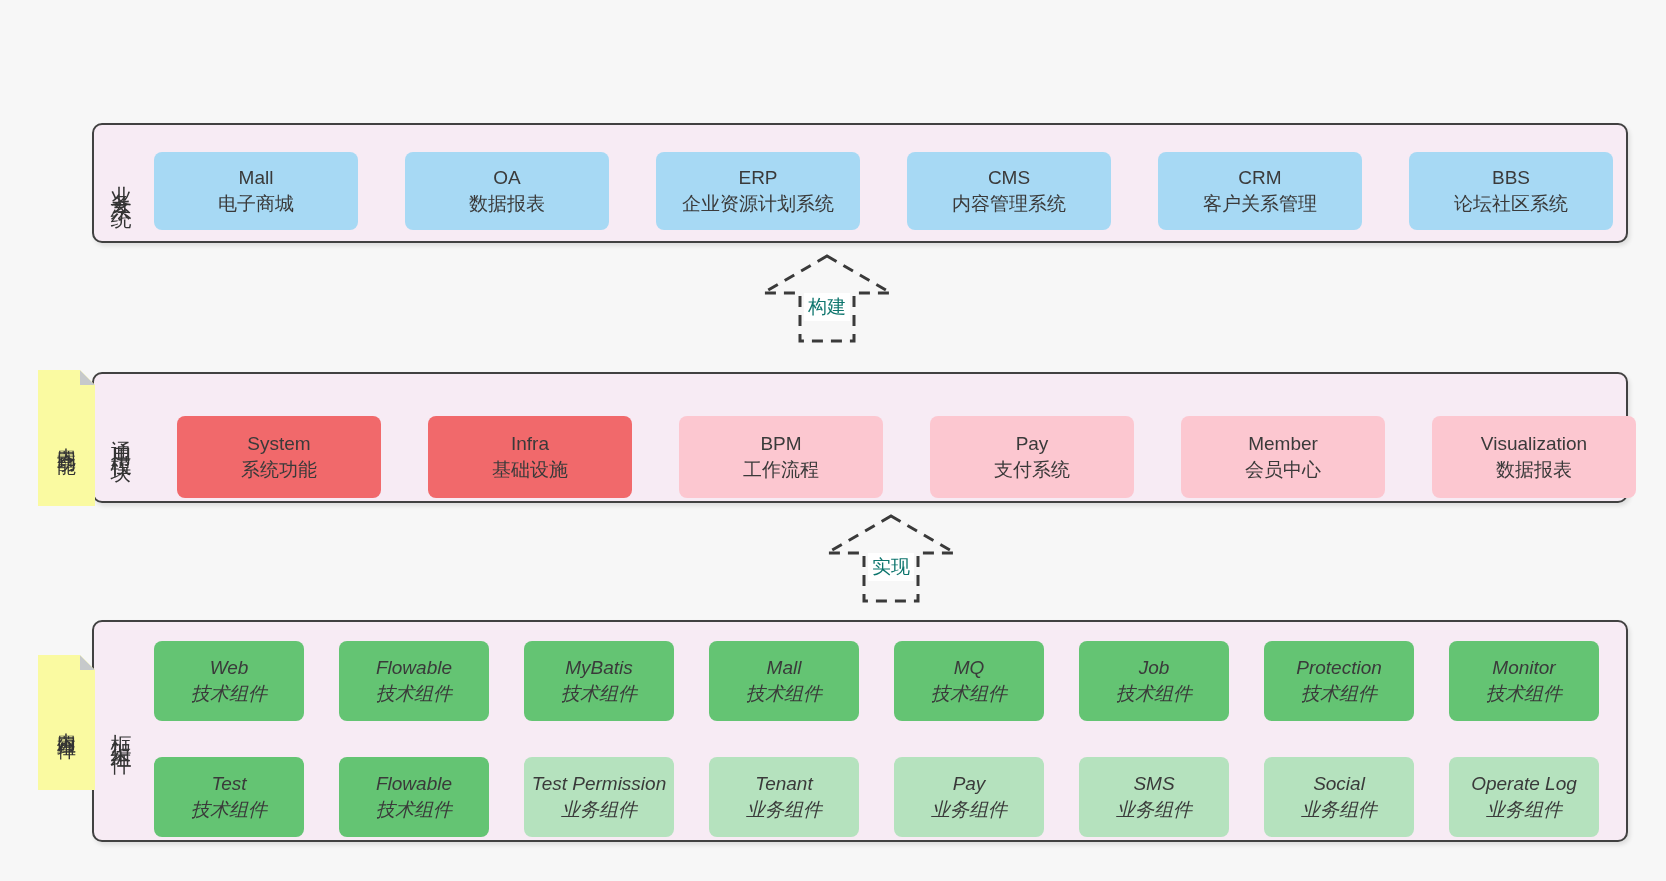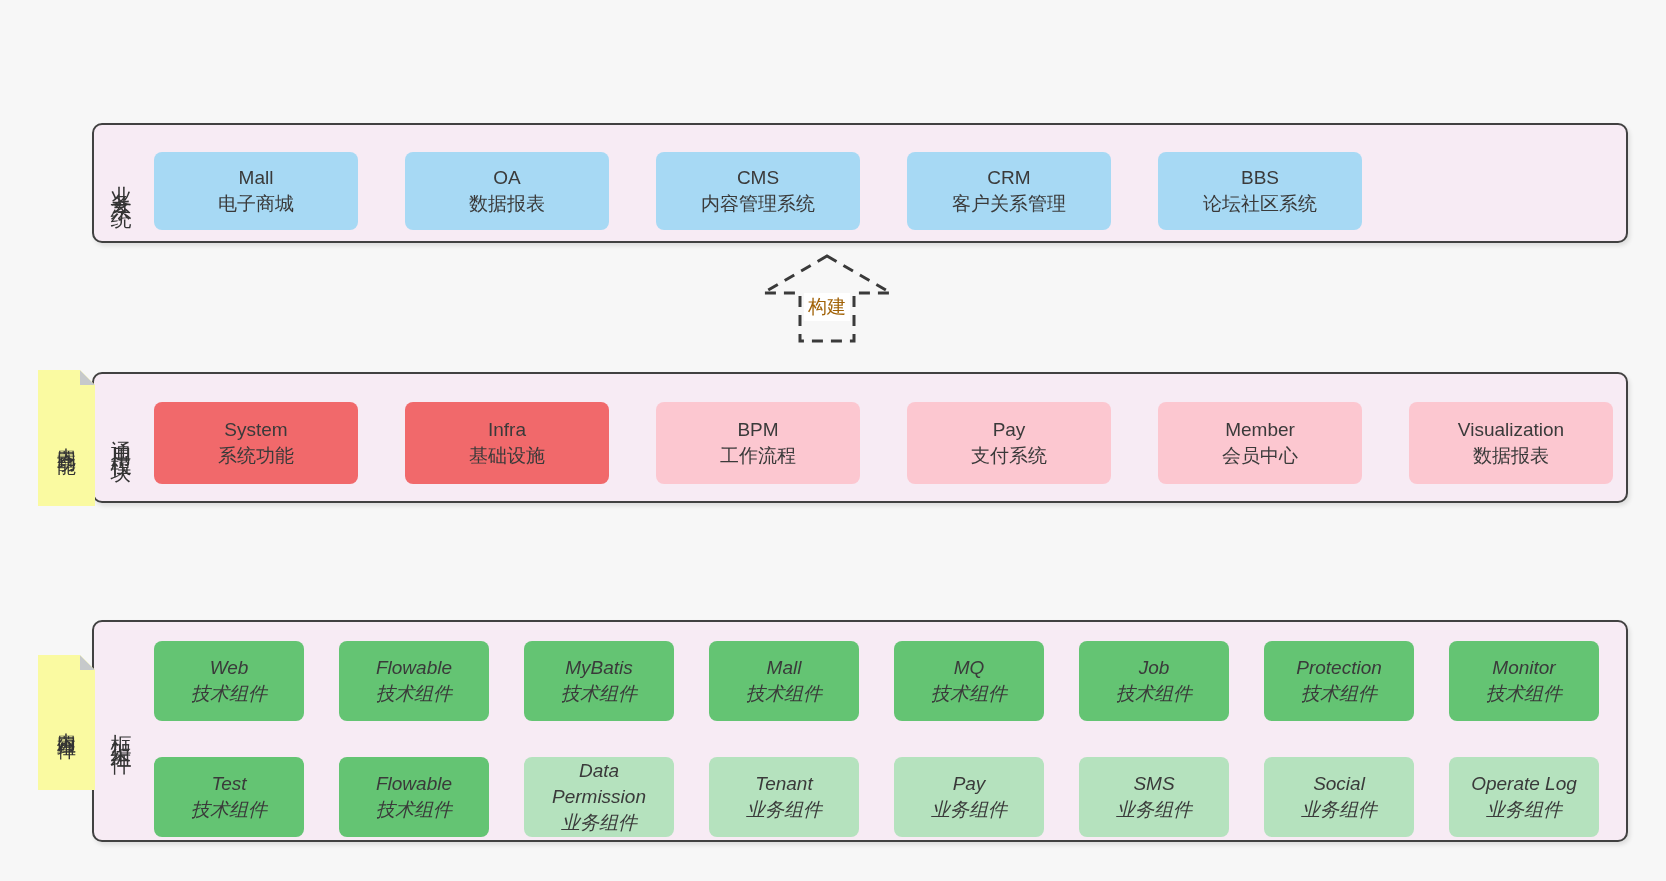--- a/index.html
+++ b/index.html
@@ -37,21 +37,21 @@
     font-size:21px;
     letter-spacing:7px;
     color:#333;
     white-space:nowrap;
   }
   
   .row{position:absolute;left:60px;display:flex;}
   .row-6{gap:47px;}
   .row-8{gap:35px;font-style:italic;}
   .band-business .row{top:27px;}
-  .band-modules .row{top:28px;}
+  .band-modules .row{top:42px;margin-left:23px;}
   .band-components .row.r1{top:19px;}
   .band-components .row.r2{top:135px;}
 
   .node{
     border-radius:8px;
     display:flex;flex-direction:column;
     align-items:center;justify-content:center;
     text-align:center;
     font-size:19px;line-height:26px;
     padding:2px 6px;box-sizing:border-box;
@@ -96,39 +96,43 @@
   .arrow-build{left:760px;top:253px;}
   .arrow-impl{left:824px;top:513px;}
   .arrow svg{display:block;width:134px;height:92px;}
   .arrow-label{
     position:absolute;
     left:50%;top:40px;
     transform:translateX(-50%);
     background:#ffffff;
     padding:1px 4px;
     font-size:19px;
-    color:#a16207;
+    color:#0f766e;
     white-space:nowrap;
   }
 </style>
 </head>
 <body>
 
 <div class="stage">
 
   <section class="band band-business">
     <div class="vlabel">业务系统</div>
     <div class="row row-6">
       <div class="node blue">
         <span class="en">Mall</span>
         <span class="zh">电子商城</span>
       </div>
       <div class="node blue">
         <span class="en">OA</span>
         <span class="zh">数据报表</span>
+      </div>
+      <div class="node blue">
+        <span class="en">ERP</span>
+        <span class="zh">企业资源计划系统</span>
       </div>
       <div class="node blue">
         <span class="en">CMS</span>
         <span class="zh">内容管理系统</span>
       </div>
       <div class="node blue">
         <span class="en">CRM</span>
         <span class="zh">客户关系管理</span>
       </div>
       <div class="node blue">
@@ -172,20 +176,26 @@
         <span class="en">Member</span>
         <span class="zh">会员中心</span>
       </div>
       <div class="node pink">
         <span class="en">Visualization</span>
         <span class="zh">数据报表</span>
       </div>
     </div>
   </section>
 
+  <div class="arrow arrow-impl">
+    <svg viewBox="0 0 134 92">
+      <path d="M67 3 L131 40 L94 40 L94 88 L40 88 L40 40 L3 40 Z" fill="none" stroke="#3a3a3a" stroke-width="3" stroke-dasharray="11 8"></path>
+    </svg>
+    <span class="arrow-label">实现</span>
+  </div>
 
   <div class="sticky sticky-components">
     <span class="fold"></span>
     <span class="stext">内置组件</span>
   </div>
   <section class="band band-components">
     <div class="vlabel">框架组件</div>
     <div class="row row-8 r1">
       <div class="node green-dark">
         <span class="en">Web</span>
@@ -223,21 +233,21 @@
     <div class="row row-8 r2">
       <div class="node green-dark">
         <span class="en">Test</span>
         <span class="zh">技术组件</span>
       </div>
       <div class="node green-dark">
         <span class="en">Flowable</span>
         <span class="zh">技术组件</span>
       </div>
       <div class="node green-light">
-        <span class="en">Data Permission</span>
+        <span class="en">Test Permission</span>
         <span class="zh">业务组件</span>
       </div>
       <div class="node green-light">
         <span class="en">Tenant</span>
         <span class="zh">业务组件</span>
       </div>
       <div class="node green-light">
         <span class="en">Pay</span>
         <span class="zh">业务组件</span>
       </div>

